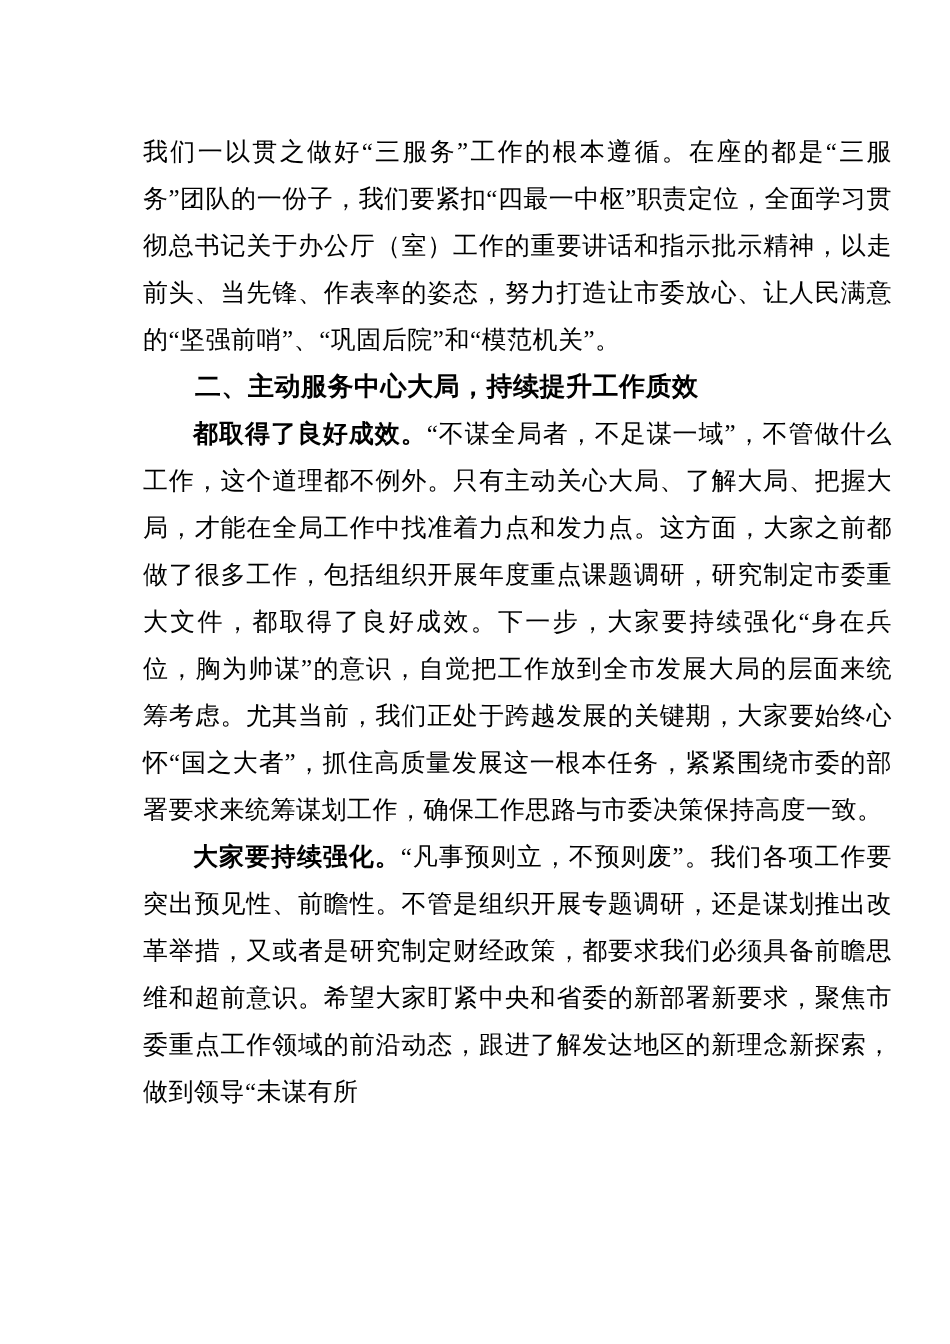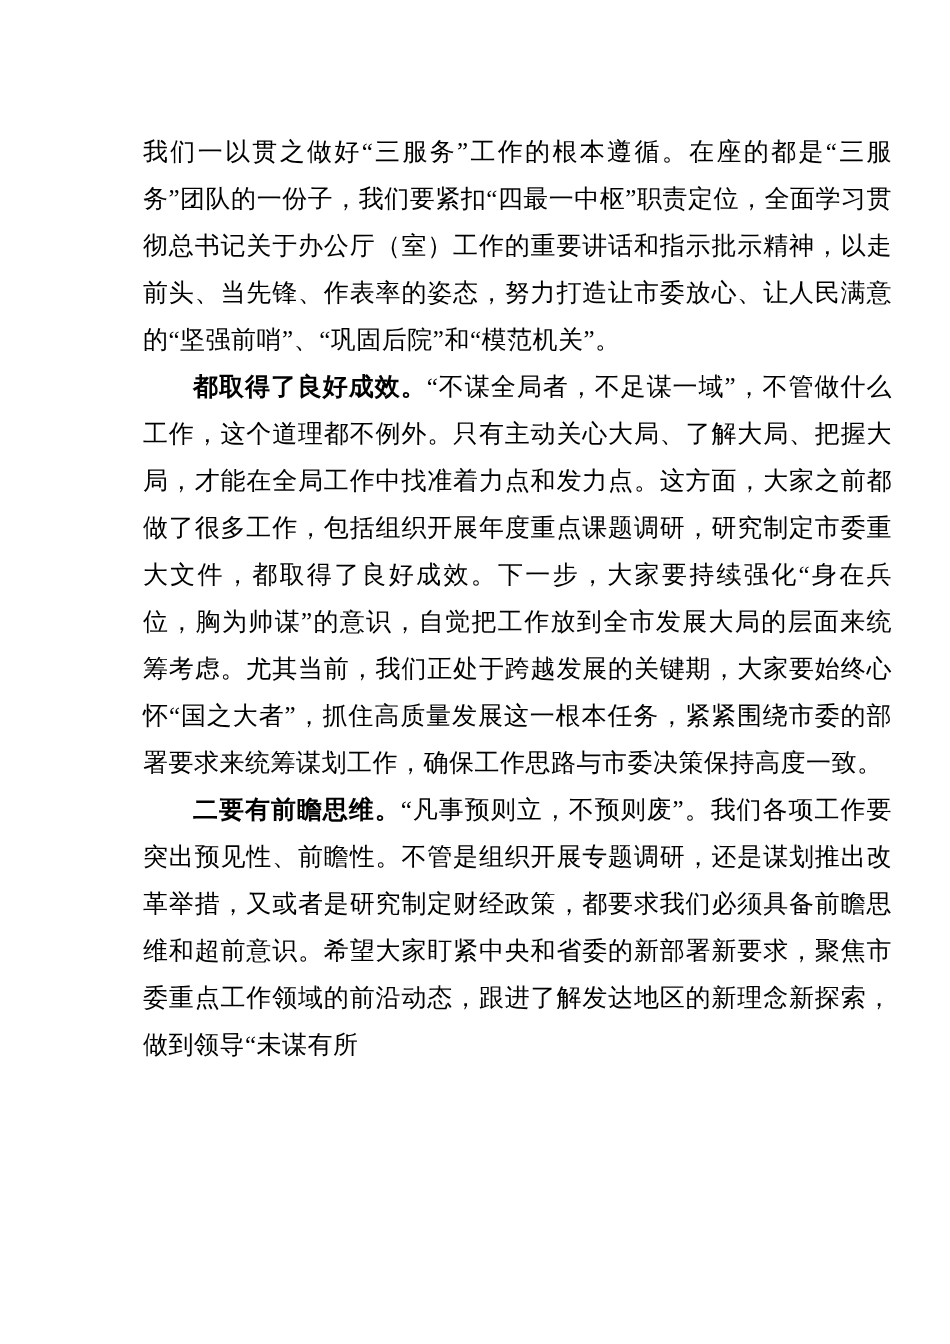--- a/index.html
+++ b/index.html
@@ -47,18 +47,19 @@
     font-weight: bold;
   }
 </style>
 </head>
 <body>
 
 <div class="page">
 
   <p class="body-para">我们一以贯之做好“三服务”工作的根本遵循。在座的都是“三服务”团队的一份子，我们要紧扣“四最一中枢”职责定位，全面学习贯彻总书记关于办公厅（室）工作的重要讲话和指示批示精神，以走前头、当先锋、作表率的姿态，努力打造让市委放心、让人民满意的“坚强前哨”、“巩固后院”和“模范机关”。</p>
 
+  <h2 class="section-heading">二、主动服务中心大局，持续提升工作质效</h2>
 
   <p class="body-para indent"><span class="lead-bold">都取得了良好成效。</span><span>“不谋全局者，不足谋一域”，不管做什么工作，这个道理都不例外。只有主动关心大局、了解大局、把握大局，才能在全局工作中找准着力点和发力点。这方面，大家之前都做了很多工作，包括组织开展年度重点课题调研，研究制定市委重大文件，都取得了良好成效。下一步，大家要持续强化“身在兵位，胸为帅谋”的意识，自觉把工作放到全市发展大局的层面来统筹考虑。尤其当前，我们正处于跨越发展的关键期，大家要始终心怀“国之大者”，抓住高质量发展这一根本任务，紧紧围绕市委的部署要求来统筹谋划工作，确保工作思路与市委决策保持高度一致。</span></p>
 
-  <p class="body-para indent"><span class="lead-bold">二要有前瞻思维。</span><span>“凡事预则立，不预则废”。我们各项工作要突出预见性、前瞻性。不管是组织开展专题调研，还是谋划推出改革举措，又或者是研究制定财经政策，都要求我们必须具备前瞻思维和超前意识。希望大家盯紧中央和省委的新部署新要求，聚焦市委重点工作领域的前沿动态，跟进了解发达地区的新理念新探索，做到领导“未谋有所</span></p>
+  <p class="body-para indent"><span class="lead-bold">大家要持续强化。</span><span>“凡事预则立，不预则废”。我们各项工作要突出预见性、前瞻性。不管是组织开展专题调研，还是谋划推出改革举措，又或者是研究制定财经政策，都要求我们必须具备前瞻思维和超前意识。希望大家盯紧中央和省委的新部署新要求，聚焦市委重点工作领域的前沿动态，跟进了解发达地区的新理念新探索，做到领导“未谋有所</span></p>
 
 </div>
 
 </body></html>

